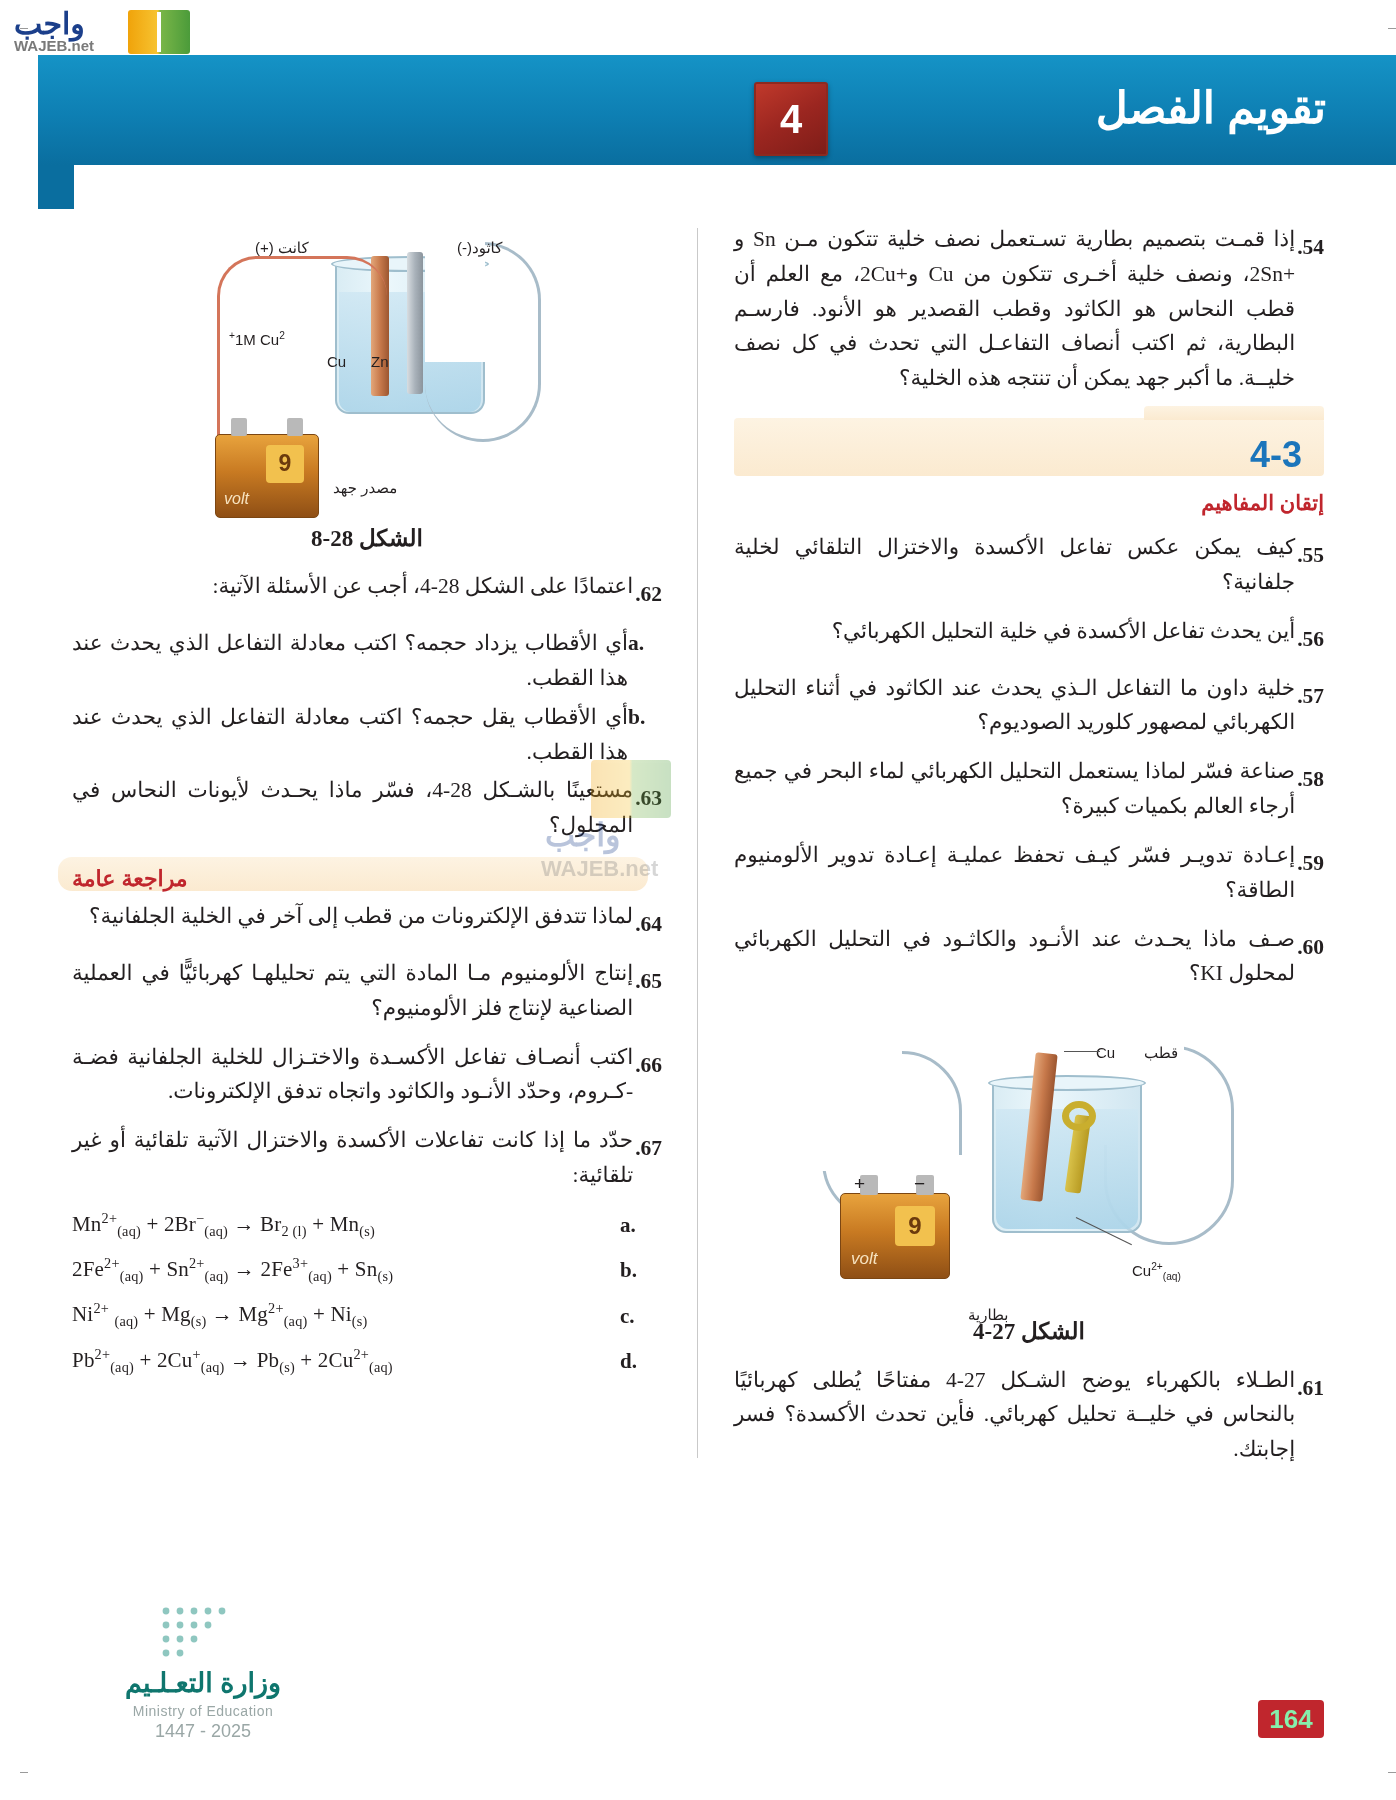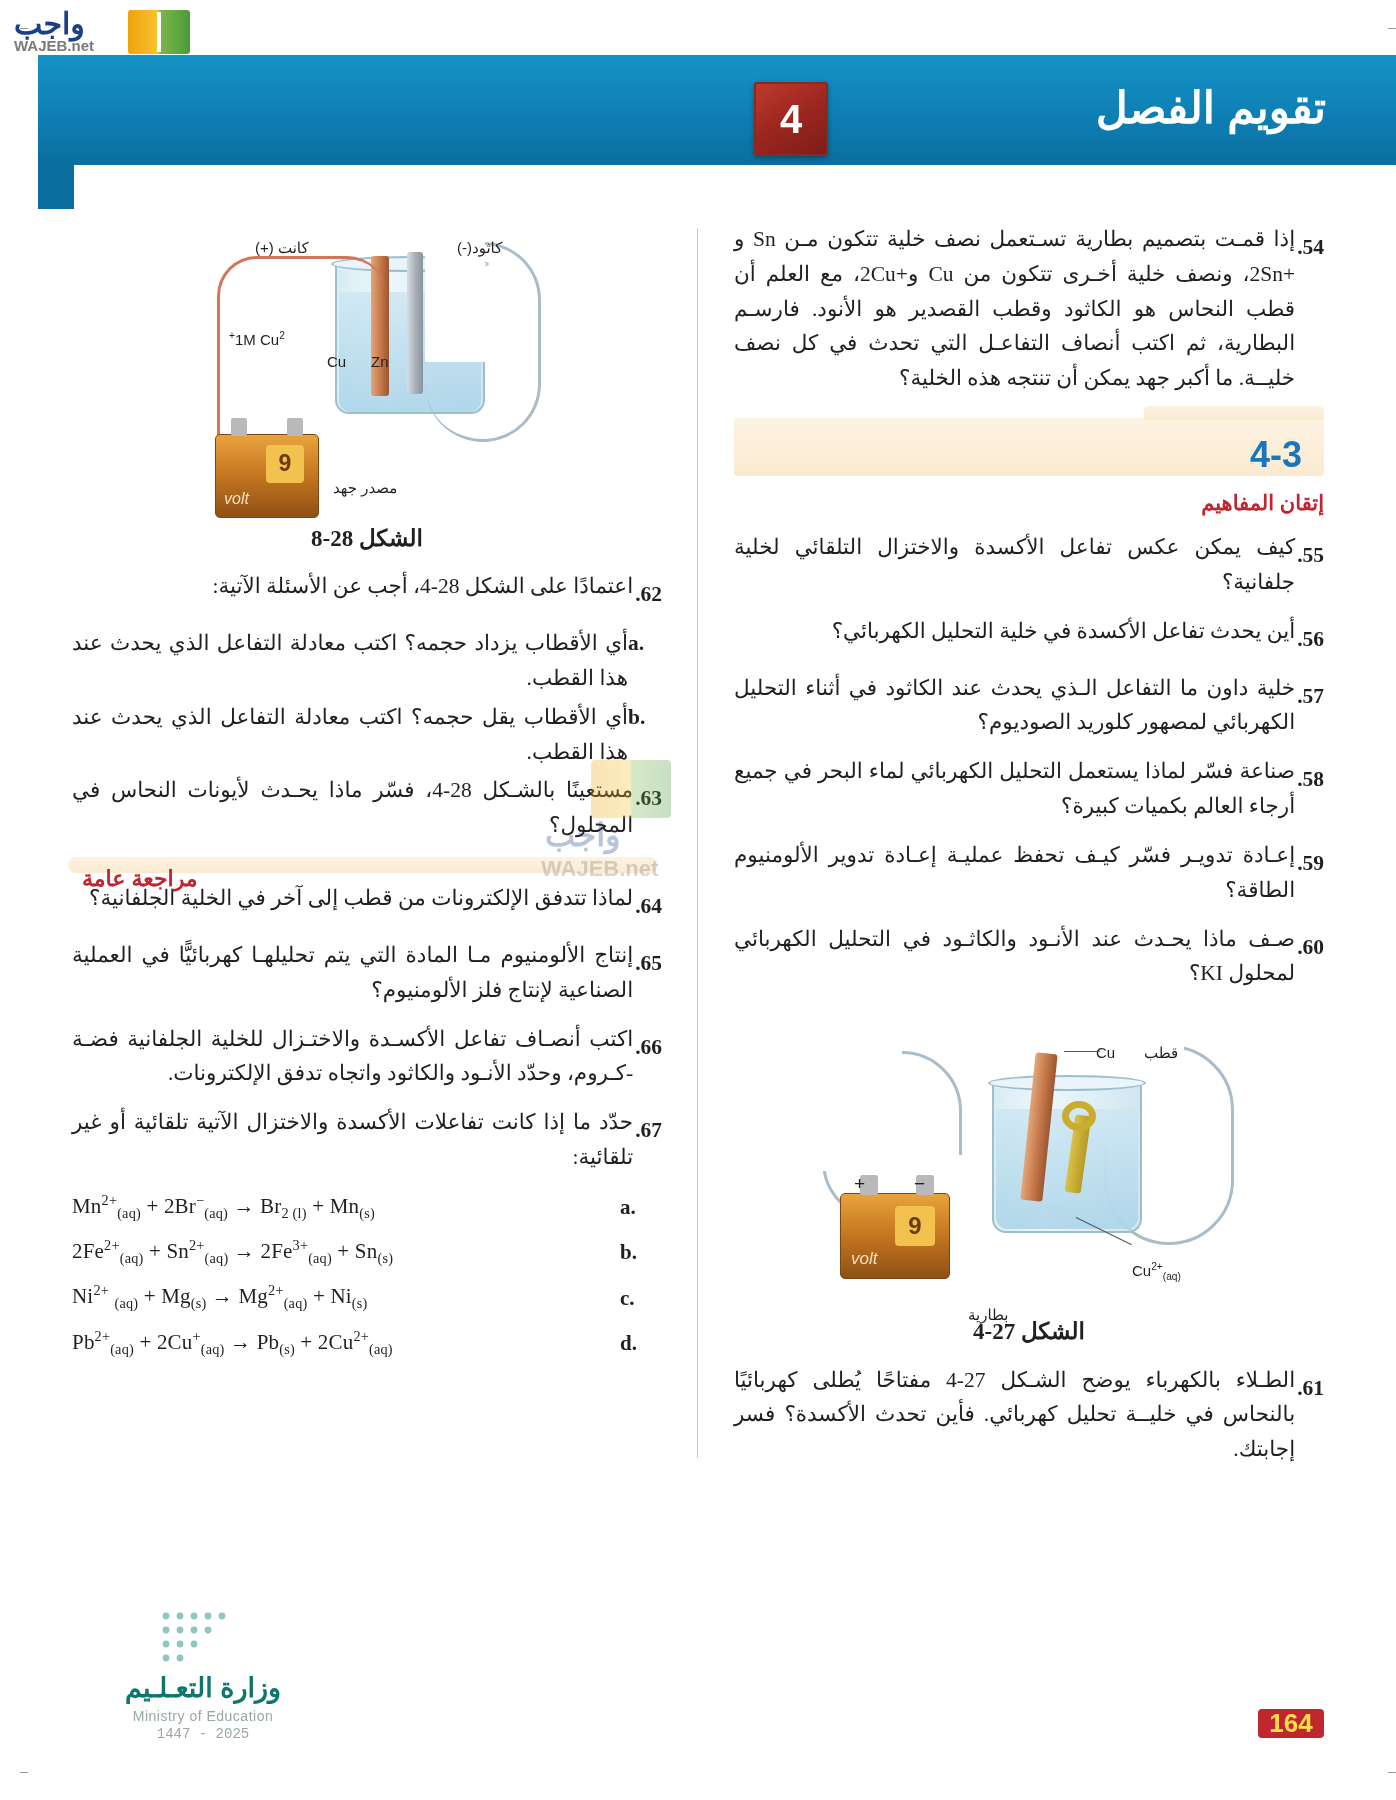--- a/index.html
+++ b/index.html
@@ -111,21 +111,21 @@
     font-family:"Liberation Sans", sans-serif;
     direction:ltr;
   }
   .subhead {
     color:#c0262d; font-weight:bold; font-size:21px;
     font-family:"Liberation Sans", sans-serif;
     margin:8px 0 10px 0;
   }
 
   .review-band {
-    position:relative; width:100%; height:16px; margin:14px 4px 8px 0;
+    position:relative; width:100%; height:34px; margin:14px 14px 8px 0;
     background:linear-gradient(180deg,#fdf3e2 0%, #fbead0 100%);
     border-radius:14px;
   }
   .review-band span {
     position:absolute; left:14px; top:4px;
     color:#c0262d; font-size:22px; font-weight:bold;
     font-family:"Liberation Sans", sans-serif;
   }
 
   
@@ -206,27 +206,27 @@
   .moe-dots { width:86px; height:58px; margin:0 auto 6px auto; position:relative; }
   .moe-title {
     font-size:27px; color:#0f766e; font-weight:bold;
     font-family:"Liberation Sans", sans-serif; letter-spacing:1px;
   }
   .moe-sub {
     font-size:14px; color:#9aa7a6; font-family:"Liberation Sans", sans-serif;
     margin-top:4px; letter-spacing:0.5px;
   }
   .moe-years {
-    font-size:14px; color:#9aa7a6; font-family:Liberation Mono, monospace;
+    font-size:18px; color:#9aa7a6; font-family:Liberation Sans, sans-serif;
     margin-top:2px;
   }
   .page-num {
     position:absolute; right:72px; bottom:62px;
-    width:66px; height:29px; background:#c0262d; border-radius:4px;
-    color:#fde047; font-size:26px; font-weight:bold;
+    width:66px; height:38px; background:#c0262d; border-radius:4px;
+    color:#86efac; font-size:26px; font-weight:bold;
     display:flex; align-items:center; justify-content:center;
     font-family:"Liberation Sans", sans-serif;
   }
 </style>
 </head>
 <body>
 
 <div class="crop-mark" style="left:1388px; top:28px; width:8px; height:1px;"></div>
 <div class="crop-mark" style="left:1388px; top:1772px; width:8px; height:1px;"></div>
 <div class="crop-mark" style="left:20px; top:1772px; width:8px; height:1px;"></div>

